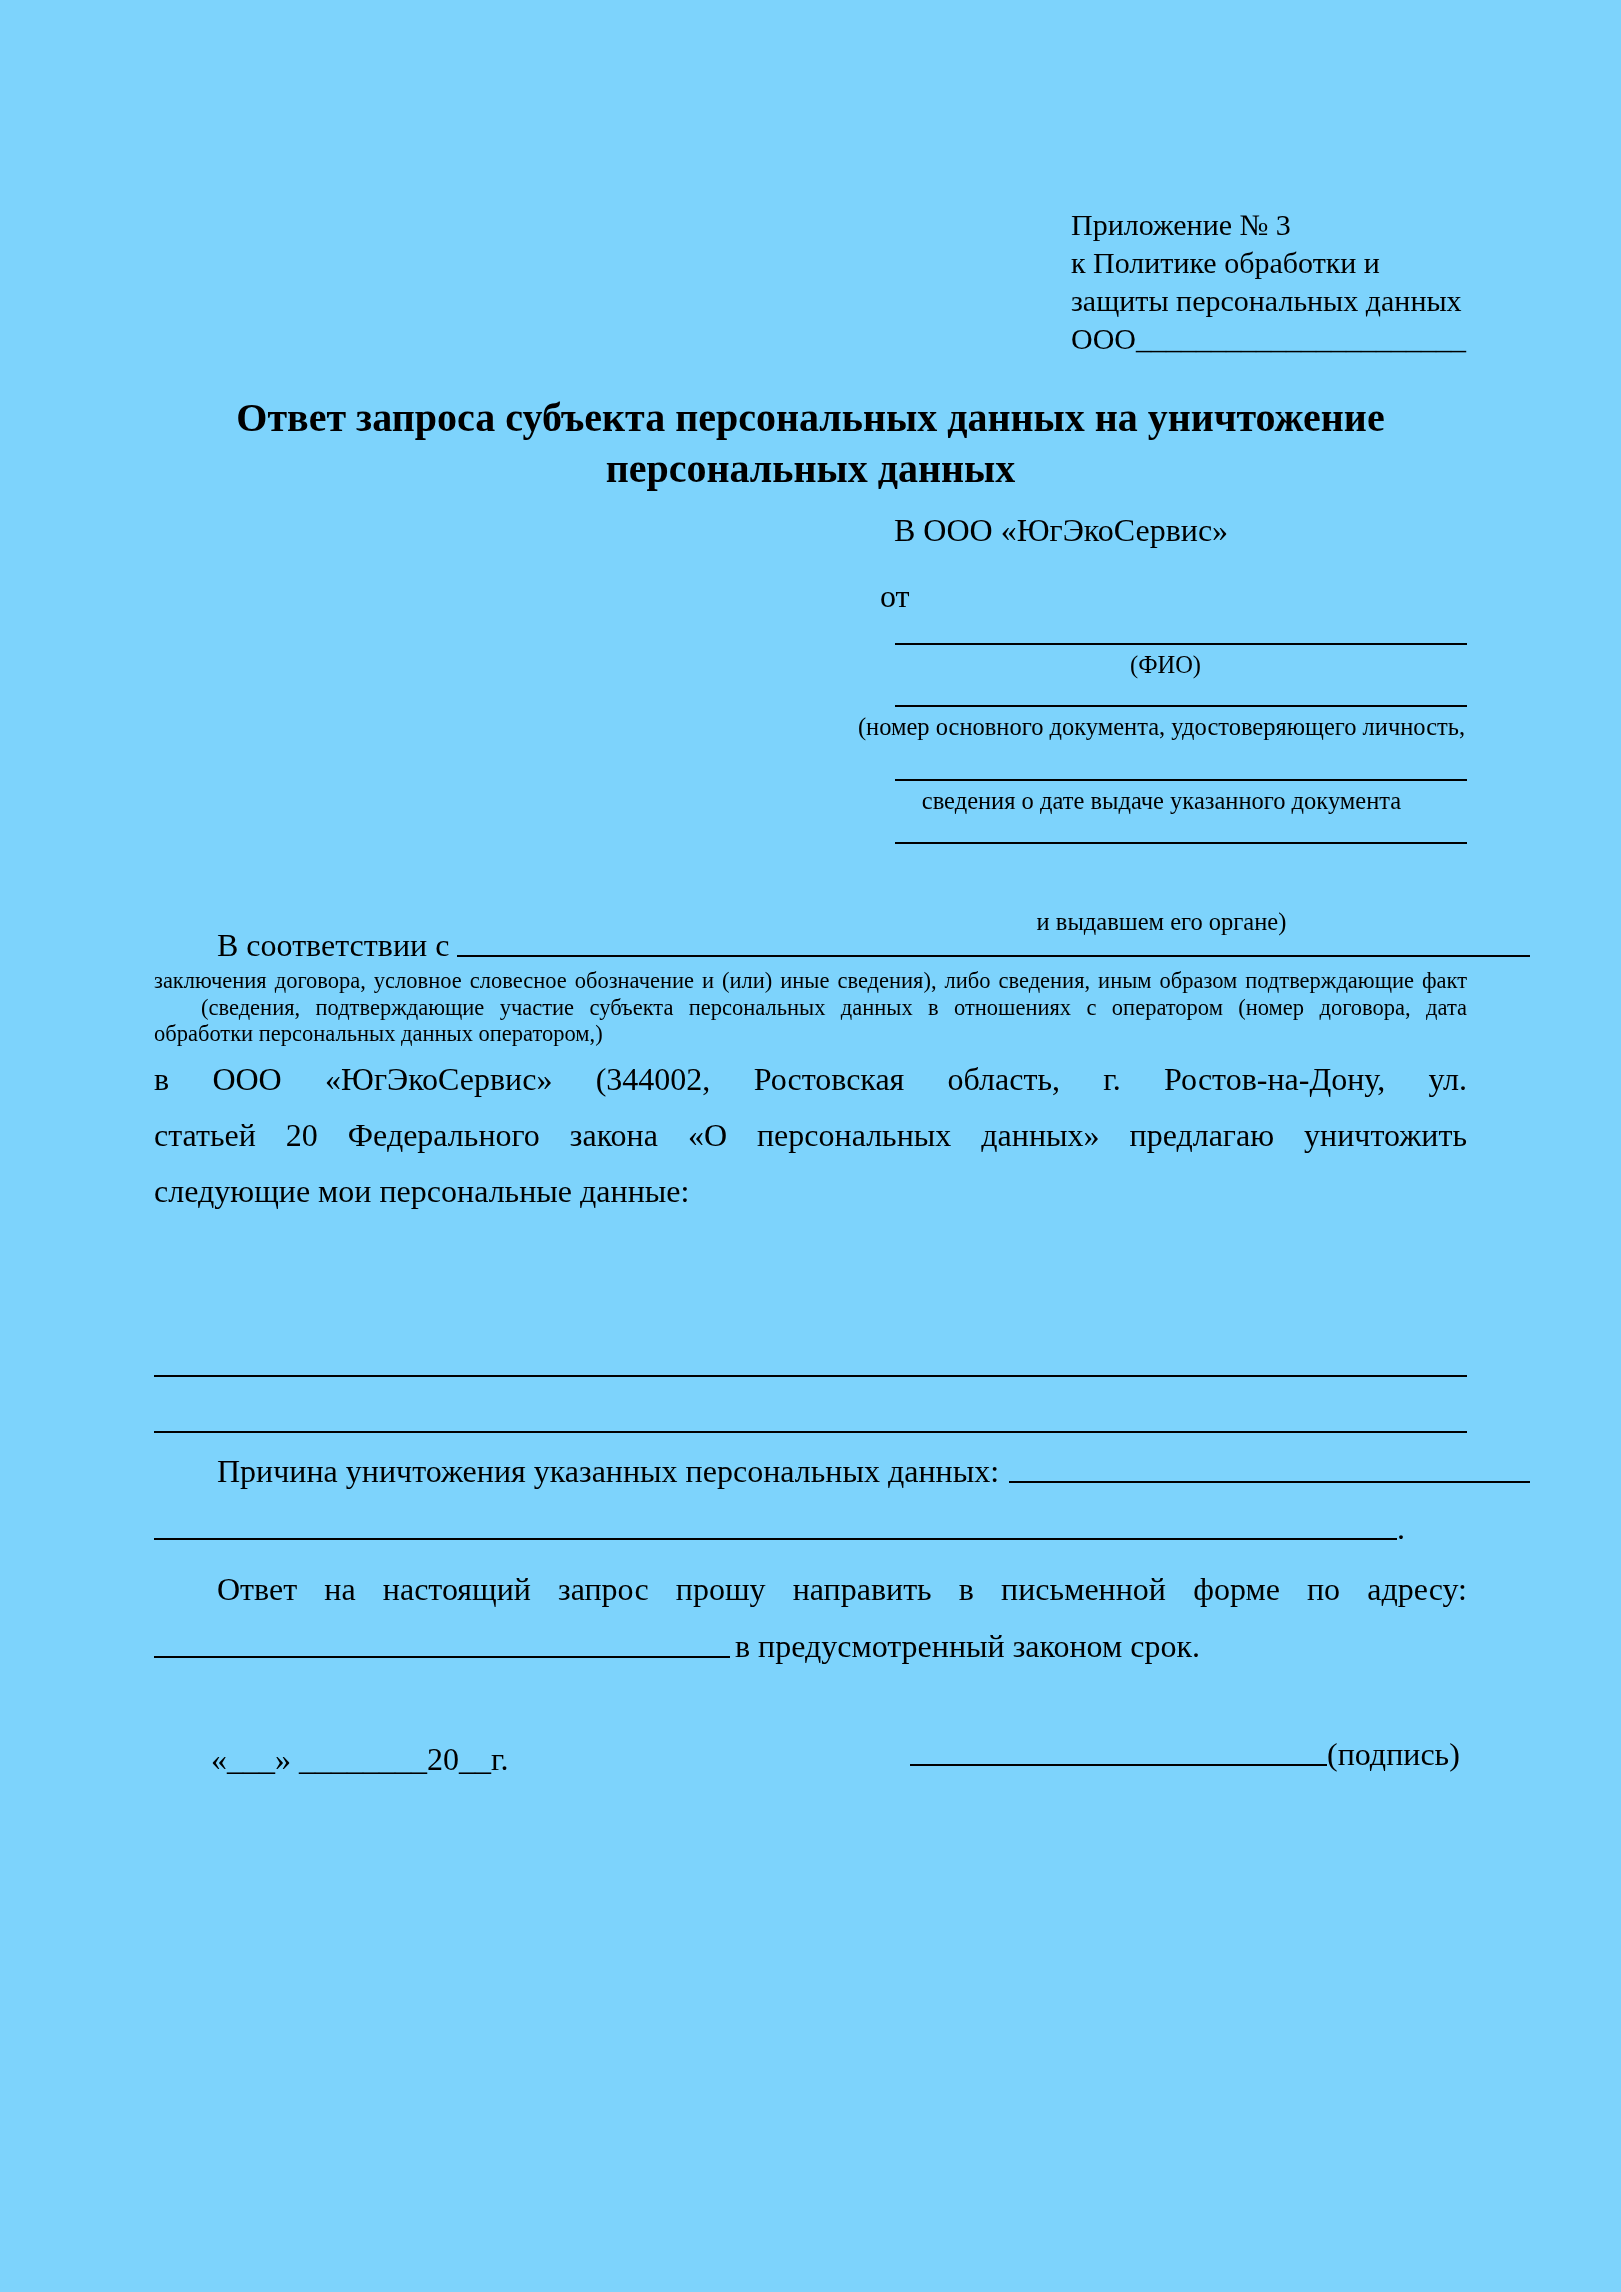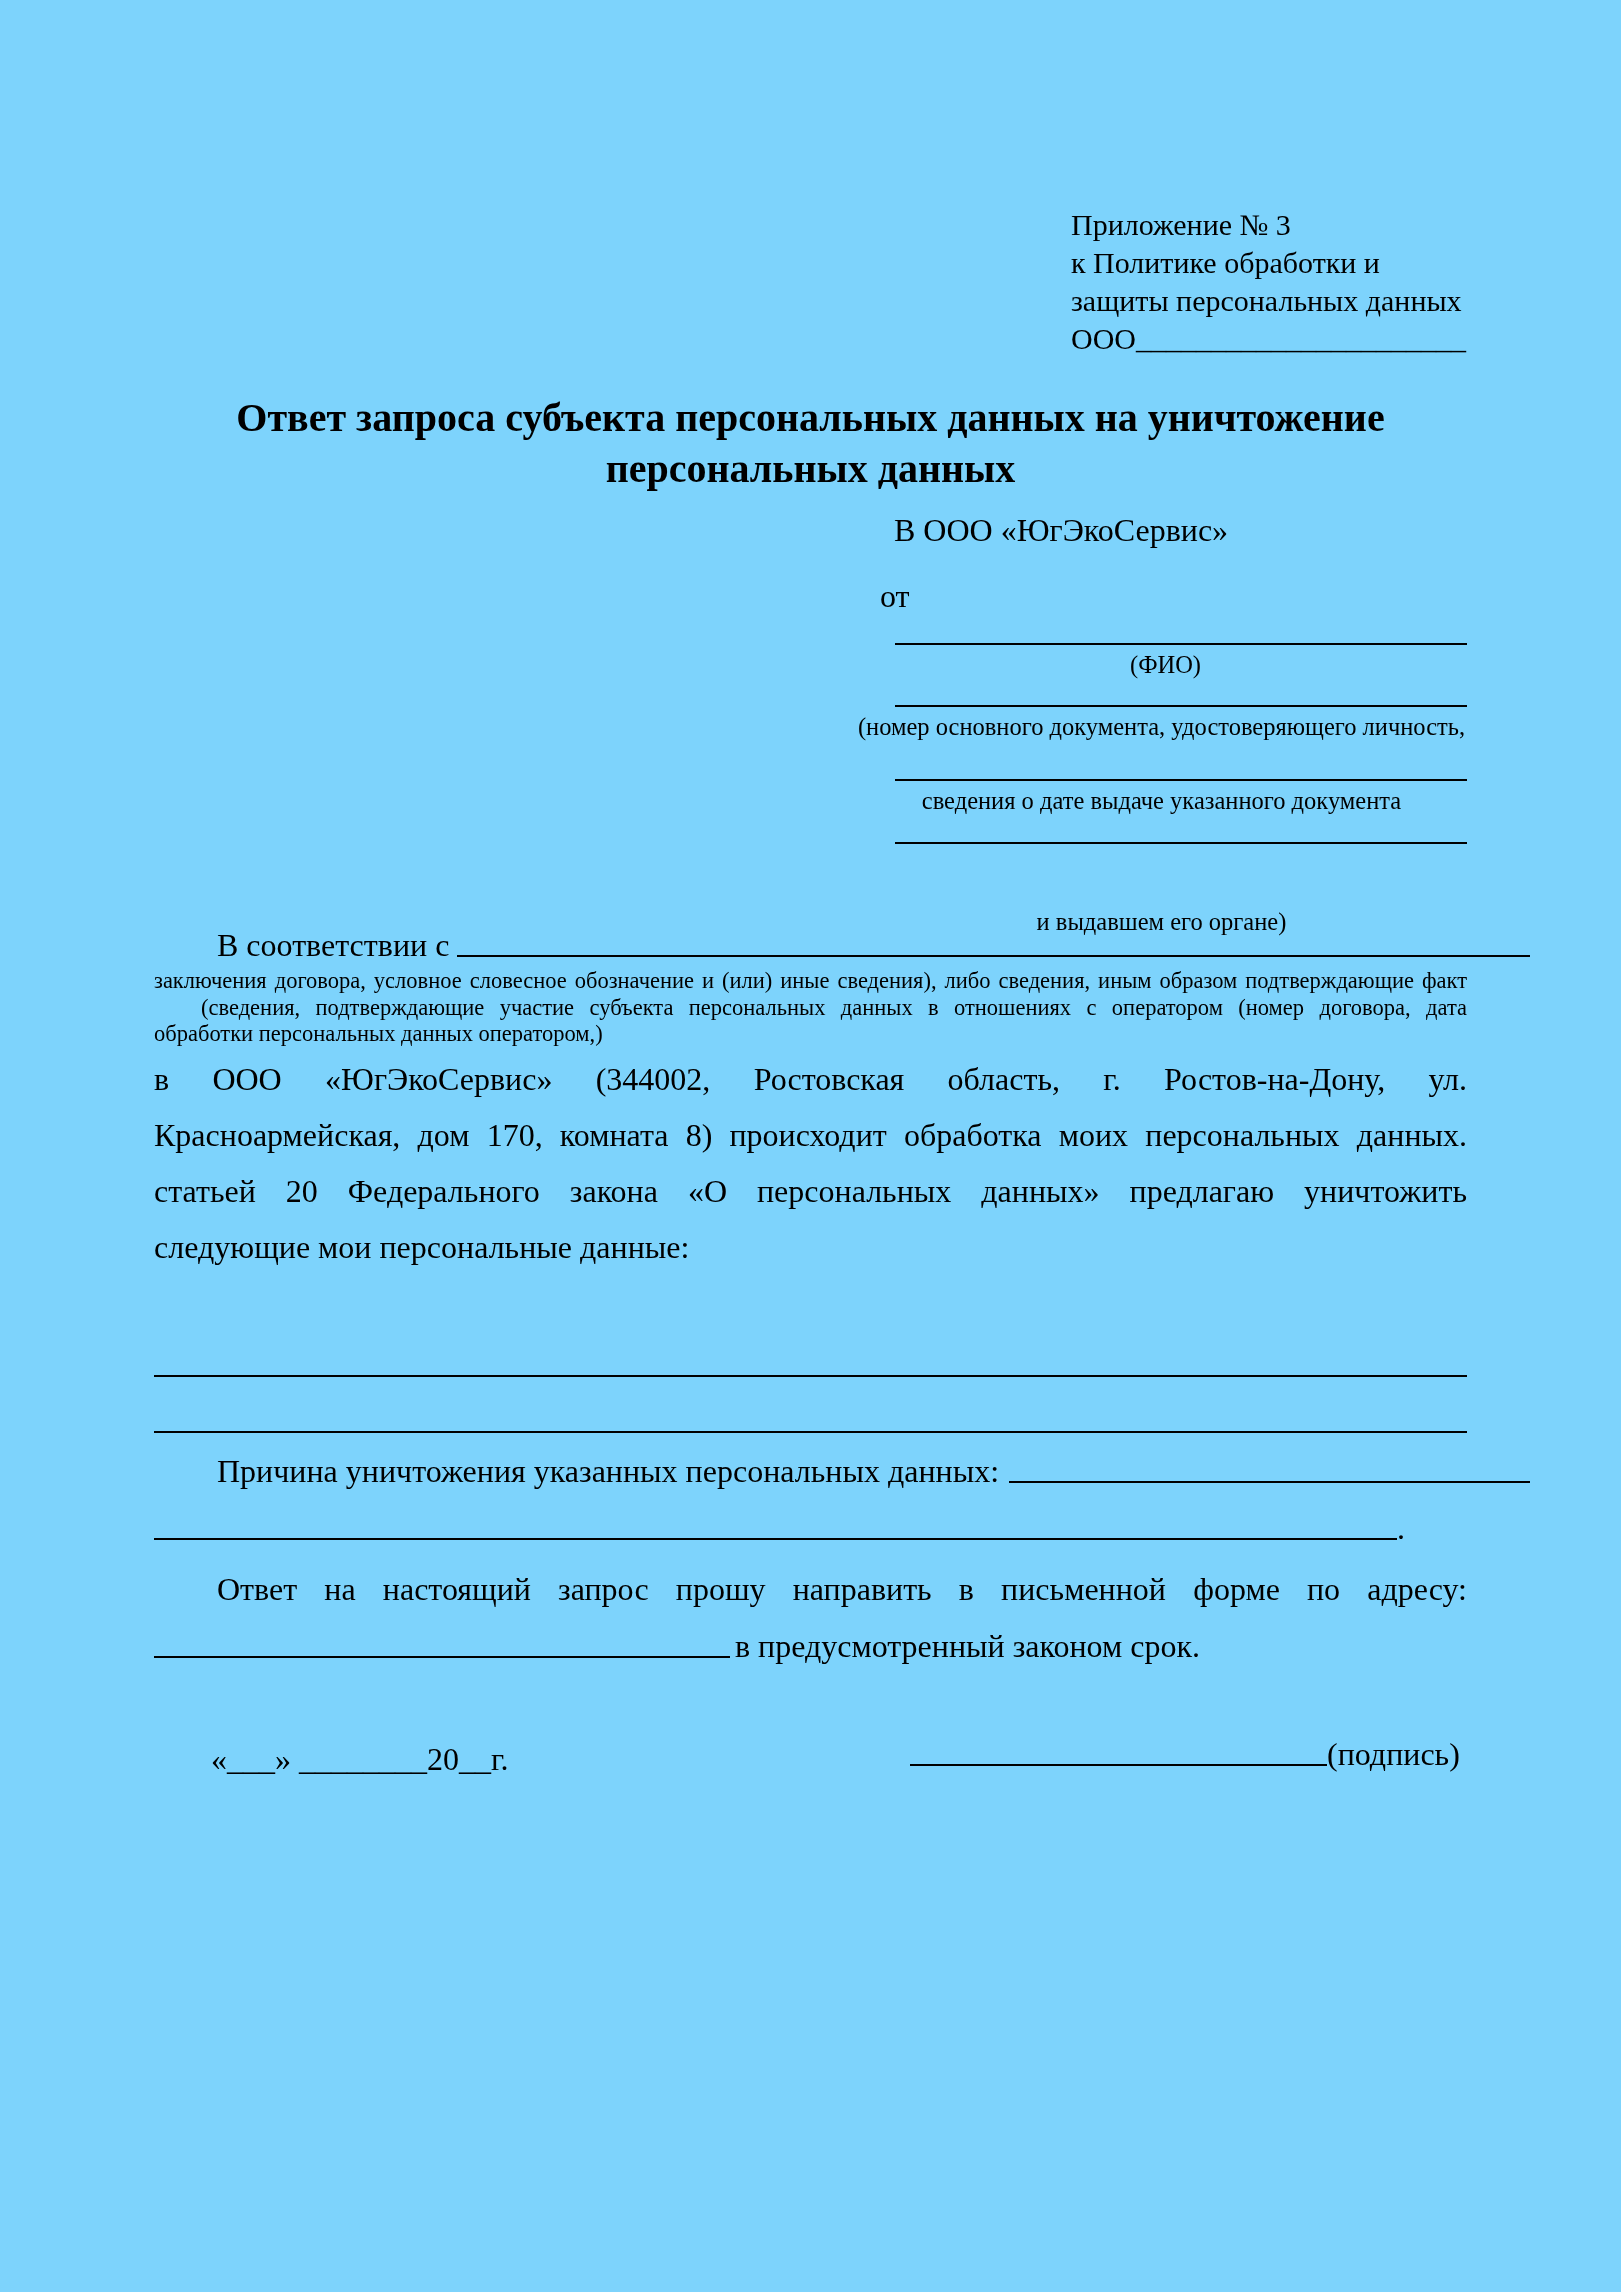--- a/index.html
+++ b/index.html
@@ -65,21 +65,20 @@
   </div>
 
   <div class="abs tiny-cap" style="left:154px;top:968px;width:1313px;">
     <div class="jl">заключения договора, условное словесное обозначение и (или) иные сведения), либо сведения, иным образом подтверждающие факт</div>
     <div class="jl" style="text-indent:47px;">(сведения, подтверждающие участие субъекта персональных данных в отношениях с оператором (номер договора, дата</div>
     <div>обработки персональных данных оператором,)</div>
   </div>
 
   <div class="abs" style="left:154px;top:1051px;width:1313px;">
     <div class="para-line jl">в ООО «ЮгЭкоСервис» (344002, Ростовская область, г. Ростов-на-Дону, ул.</div>
-    <div class="para-line jl">Красноармейская, дом 170, комната 8) происходит обработка моих персональных данных.</div>
     <div class="para-line jl">статьей 20 Федерального закона «О персональных данных» предлагаю уничтожить</div>
     <div class="para-line jl-end">следующие мои персональные данные:</div>
   </div>
 
   <div class="uline" style="left:154px;top:1375px;width:1313px;"></div>
   <div class="uline" style="left:154px;top:1431px;width:1313px;"></div>
 
   <div class="abs body-text flexrow indent" style="left:154px;top:1455px;width:1313px;">
     <span>Причина уничтожения указанных персональных данных:</span>
     <span class="fill" style="margin-left:9.8px;"></span>

